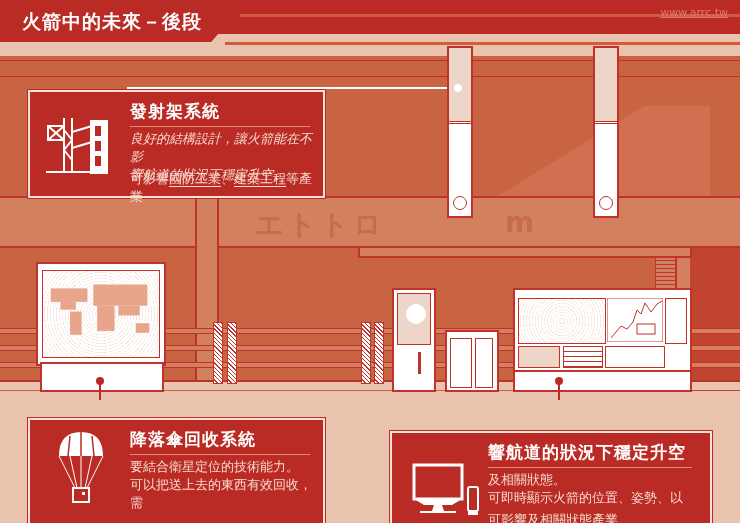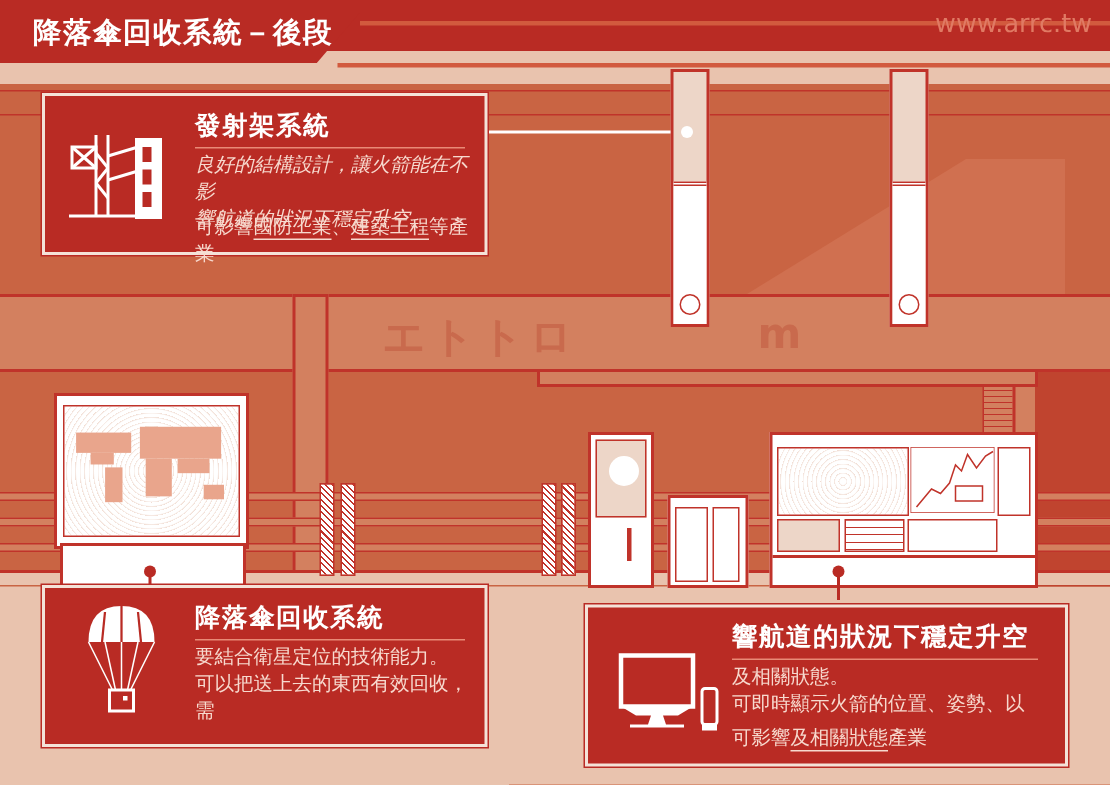--- a/index.html
+++ b/index.html
@@ -3,21 +3,21 @@
 <meta charset="utf-8">
 <style>
   html,body{margin:0;padding:0;}
   body{width:740px;height:523px;overflow:hidden;background:#e9c3ae;font-family:"DejaVu Sans","Liberation Sans",sans-serif;position:relative;}
   .abs{position:absolute;}
   
   .header-bar{left:0;top:0;width:740px;height:34px;background:#b92b24;}
   .header-tab{left:0;top:0;width:240px;height:42px;background:#b92b24;clip-path:polygon(0 0,100% 0,100% 20%,88% 100%,0 100%);}
   .header-line2{left:240px;top:14px;width:500px;height:3px;background:#d25a3e;}
   .title{left:22px;top:9px;color:#fff;font-size:19px;font-weight:bold;letter-spacing:1px;}
-  .site{right:12px;top:6px;color:#e07a64;font-size:17px;}
+  .site{right:12px;top:6px;color:#e07a64;font-size:11px;text-decoration:underline;}
   
   .scene{left:0;top:56px;width:740px;height:335px;background:#c96443;}
   .scene-dark{left:690px;top:230px;width:50px;height:161px;background:#c0442f;}
   .band{left:0;top:196px;width:740px;height:48px;background:#d3805f;border-top:2px solid #c0332a;border-bottom:2px solid #c0332a;}
   .ghost{left:255px;top:206px;color:#c96a4d;font-size:28px;font-weight:bold;letter-spacing:4px;}
   .ghost2{left:505px;top:206px;color:#c96a4d;font-size:28px;font-weight:bold;}
   .pillar{left:195px;top:196px;width:20px;height:190px;background:#d3805f;border:2px solid #c0332a;}
   .arm{background:#edd6c8;border:2px solid #c0332a;width:22px;}
   .ramp{left:490px;top:106px;width:220px;height:95px;background:#d07050;clip-path:polygon(0 100%,70% 0,100% 0,100% 100%);}
   .rail{height:4px;background:#d3805f;border-top:1px solid #c0332a;border-bottom:1px solid #c0332a;}
@@ -25,37 +25,37 @@
   .monitor-inner{left:4px;top:6px;right:4px;bottom:6px;position:absolute;background:repeating-radial-gradient(circle at 50% 50%,#fff 0,#fff 2px,#f1ddd3 3px);border:1px solid #c0332a;}
   .dotmap{position:absolute;left:0;top:0;width:100%;height:100%;}
   .monitor-base{left:40px;top:362px;width:120px;height:26px;background:#fff;border:2px solid #c0332a;}
   .console{left:513px;top:288px;width:175px;height:100px;background:#fff;border:2px solid #c0332a;}
   .cabinet{left:392px;top:288px;width:40px;height:100px;background:#fff;border:2px solid #c0332a;}
   .cab2{left:445px;top:330px;width:50px;height:58px;background:#fff;border:2px solid #c0332a;}
   
   .conn{background:#fff;}
   .dot{width:8px;height:8px;border-radius:50%;}
   
-  .card{background:#b92b24;border:2px solid #f4e2d8;box-shadow:0 0 0 1px #b92b24;}
+  .card{background:#b92b24;border:2px solid #f4e2d8;box-shadow:0 0 0 1px #b92b24;margin-top:28px;}
   .card-title{color:#fff;font-size:17px;font-weight:bold;letter-spacing:1px;position:absolute;}
   .card-sep{position:absolute;height:1px;background:#e98a76;}
   .card-body{color:#f7d9ce;font-size:13px;line-height:18px;position:absolute;}
   .card-impact{color:#f7d9ce;font-size:13px;position:absolute;}
   .u{border-bottom:1px solid #f7d9ce;}
   .icon{position:absolute;}
 </style>
 </head>
 <body>
 
 <div class="abs header-bar"></div>
 <div class="abs header-line2"></div>
 <div class="abs" style="left:0;top:34px;width:740px;height:22px;background:#e9c3ae;"></div>
 <div class="abs header-tab"></div>
 <div class="abs" style="left:225px;top:42px;width:515px;height:3px;background:#d25a3e;"></div>
-<div class="abs title">降落傘回收系統－後段</div>
+<div class="abs title">火箭中的未來－後段</div>
 <div class="abs site">www.arrc.tw</div>
 
 <div class="abs scene"></div>
 <div class="abs" style="left:0;top:60px;width:740px;height:1px;background:#c0332a;"></div>
 <div class="abs" style="left:0;top:76px;width:740px;height:1px;background:#c0332a;"></div>
 <div class="abs ramp"></div>
 <div class="abs" style="left:655px;top:200px;width:20px;height:95px;background:repeating-linear-gradient(#d3805f 0 3px,#c0332a 3px 4px);border:1px solid #c0332a;"></div>
 <div class="abs" style="left:675px;top:218px;width:18px;height:70px;background:#d3805f;border:2px solid #c0332a;"></div>
 <div class="abs scene-dark"></div>
 <div class="abs band"></div>

